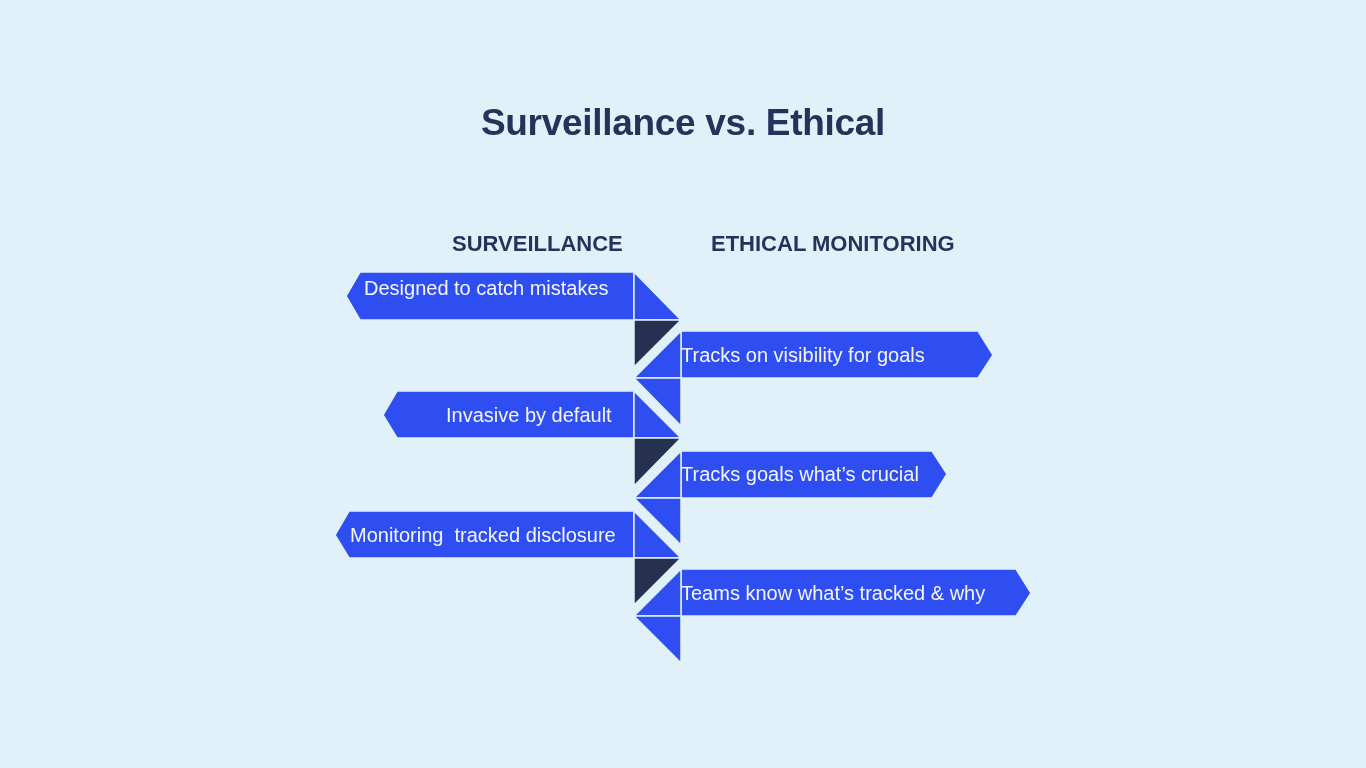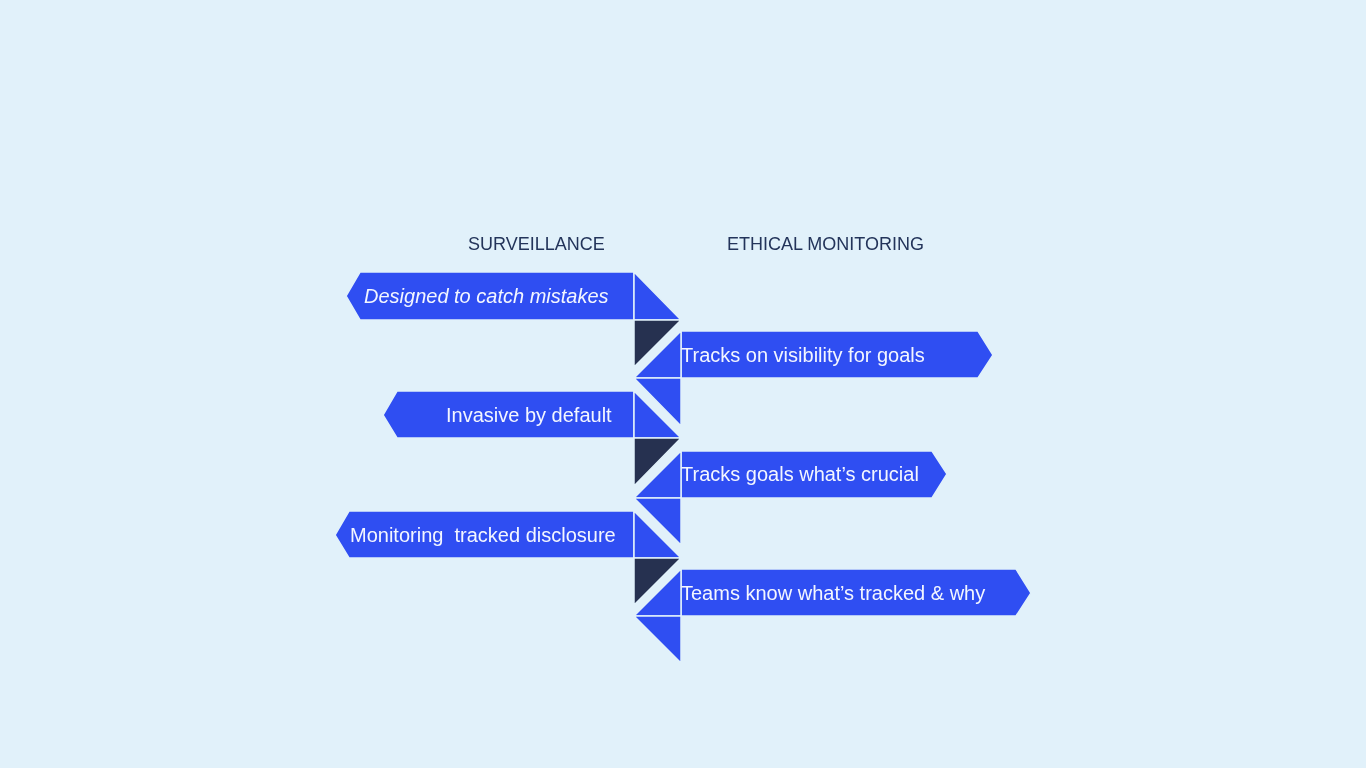--- a/index.html
+++ b/index.html
@@ -7,33 +7,34 @@
       width:1366px; height:768px; overflow:hidden;
       background:#e1f1fa; position:relative;
       font-family:"Liberation Sans", "DejaVu Sans", sans-serif;
     }
     .title {
       position:absolute; left:0; width:1366px; top:101px;
       text-align:center; color:#23345a; font-weight:bold;
       font-size:37px; line-height:43px; letter-spacing:-0.3px;
     }
     .col-head {
-      position:absolute; top:230px; color:#23345a; font-weight:normal;
-      font-size:18px; line-height:28px; white-space:nowrap;margin-left:16px;
+      position:absolute; top:230px; color:#23345a; font-weight:bold;
+      font-size:22px; line-height:28px; white-space:nowrap;
     }
     #svg { position:absolute; left:0; top:0; }
     .label {
       position:absolute; color:#f3f6ff; font-size:20px; line-height:48px;
       height:48px; white-space:pre;
     }
   </style>
 </head>
 <body>
 
 <div class="title">
+  <div>Surveillance vs. Ethical</div>
 </div>
 
 <div class="col-head" style="left:452px;">SURVEILLANCE</div>
 <div class="col-head" style="left:711px;">ETHICAL MONITORING</div>
 
 <svg id="svg" width="1366" height="768" viewBox="0 0 1366 768">
   <g stroke="#e1f1fa" stroke-width="1.5" stroke-linejoin="miter">
 
     <g>
       <polygon points="360,272 634,272 634,320 360,320 346,296" fill="#2f4ef2"></polygon>
@@ -66,19 +67,19 @@
     <polygon points="634,558 681,558 634,605" fill="#263150"></polygon>
 
     <g>
       <polygon points="681,569 1016,569 1031,593 1016,616 681,616" fill="#2f4ef2"></polygon>
       <polygon points="681,569 634,616 681,616" fill="#2f4ef2"></polygon>
     </g>
     <polygon points="634,616 681,616 681,663" fill="#2f4ef2"></polygon>
   </g>
 </svg>
 
-<div class="label" style="left:364px; top:272px;font-style:italic;">Designed to catch mistakes</div>
+<div class="label" style="left:364px; top:264px;">Designed to catch mistakes</div>
 <div class="label" style="left:446px; top:391px;">Invasive by default</div>
 <div class="label" style="left:350px; top:511px;">Monitoring  tracked disclosure</div>
 
 <div class="label" style="left:681px; top:331px;">Tracks on visibility for goals</div>
 <div class="label" style="left:681px; top:450px;">Tracks goals what’s crucial</div>
 <div class="label" style="left:681px; top:569px;text-align:center;">Teams know what’s tracked &amp; why</div>
 
 </body></html>

